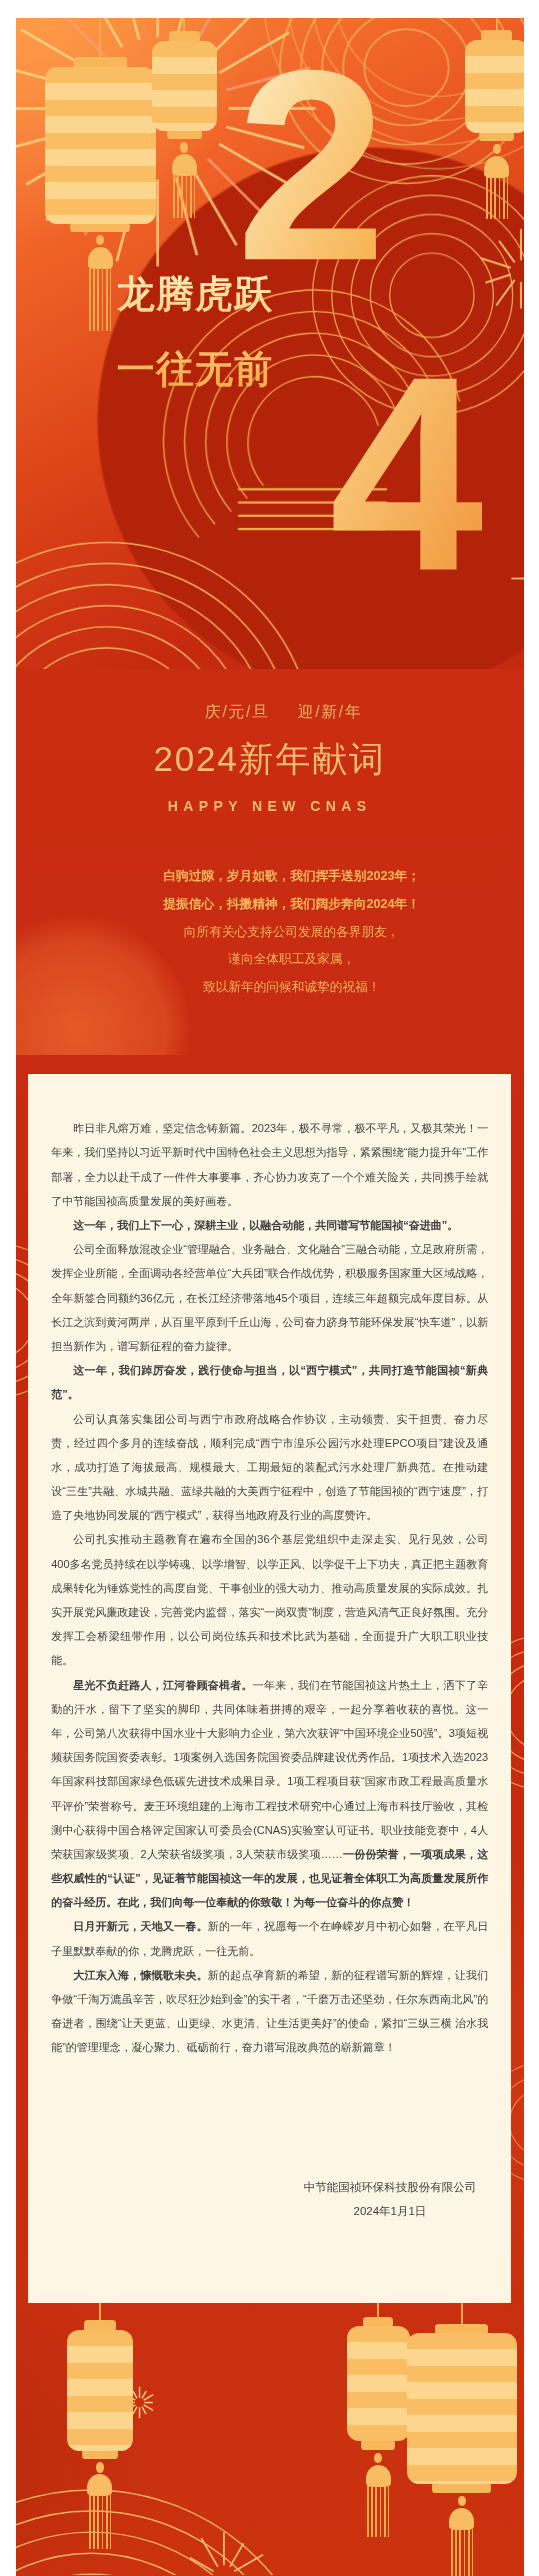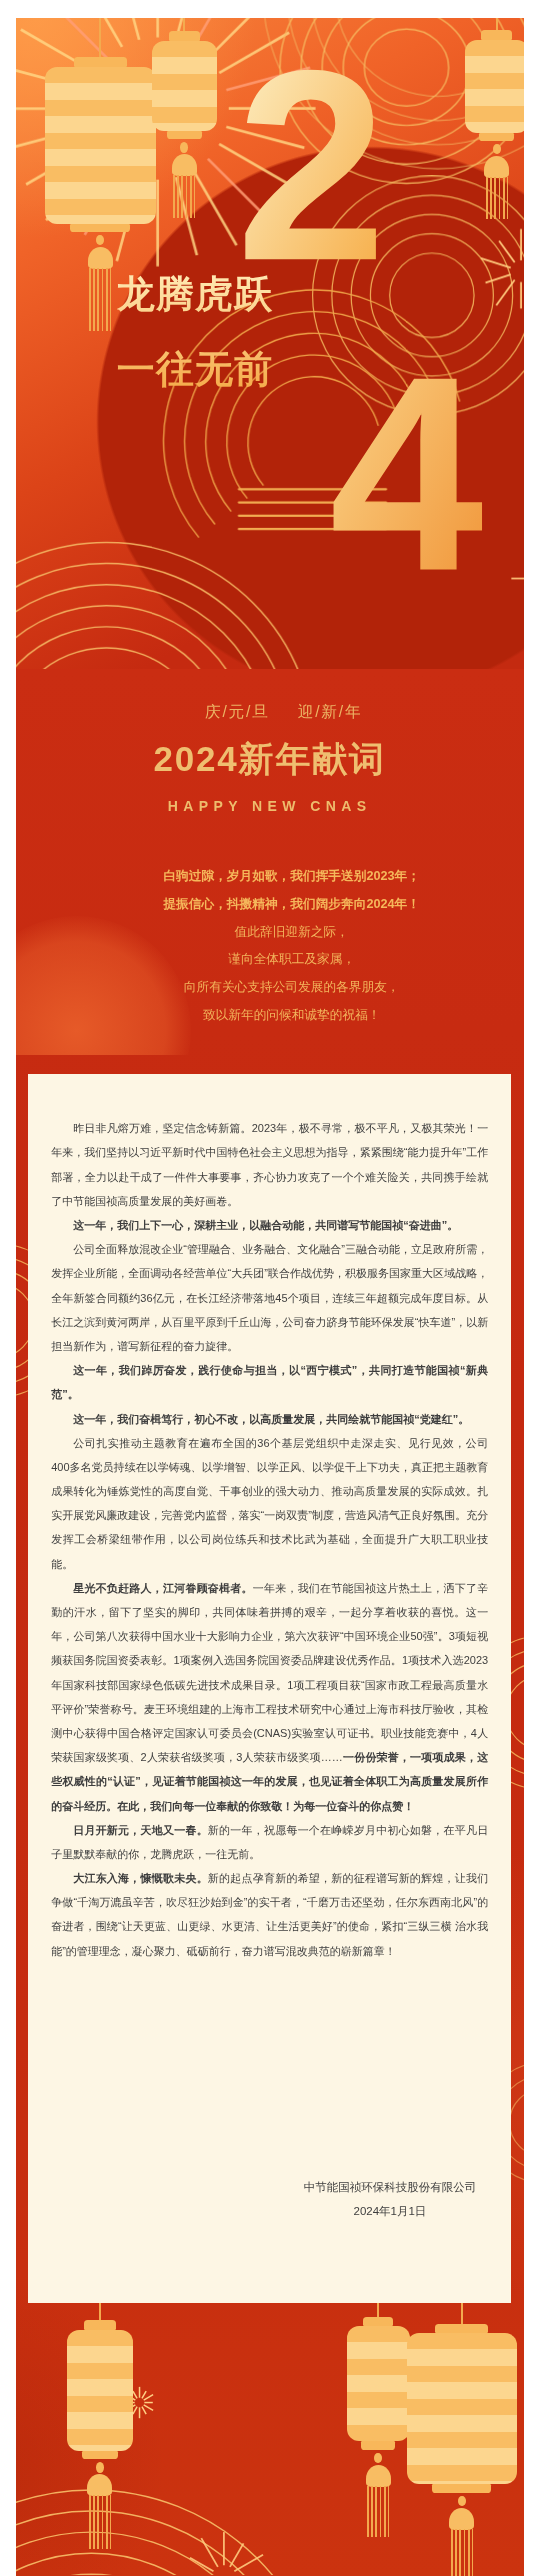--- a/index.html
+++ b/index.html
@@ -37,21 +37,21 @@
   
   .lower{position:relative;width:508px;height:1907px;
     background:
       radial-gradient(circle 374px at 112% 1405px, rgba(255,122,60,.16), rgba(255,122,60,0) 62%),
       radial-gradient(circle 314px at -8% 1797px, rgba(150,24,4,.28), rgba(150,24,4,0) 60%),
       linear-gradient(180deg,#ca2d12 0%,#c42910 38%,#c62c0f 72%,#cb330f 100%);}
 
   .title-block{position:relative;height:151px;text-align:center;}
   .eyebrow{padding-top:33px;font-size:15.7px;color:#ecb565;letter-spacing:1.8px;margin-left:28px;}
   .eyebrow .gap{display:inline-block;width:28px;}
-  .big-title{margin-top:13.3px;font-size:35px;font-weight:bold;color:#efbe70;letter-spacing:1.8px;}
+  .big-title{margin-top:13.3px;font-size:35px;font-weight:normal;color:#efbe70;letter-spacing:1.8px;}
   .sub-title{margin-top:14.5px;font-size:14px;font-weight:bold;color:#eebc6d;letter-spacing:5.4px;}
 
   .greeting-intro{position:relative;height:235px;text-align:center;color:#f2b45c;overflow:hidden;}
   .greeting-intro::before{content:"";position:absolute;left:-54px;bottom:-90px;width:229px;height:229px;
     border-radius:50%;background:radial-gradient(circle,#e65a28 0%,rgba(230,90,40,.55) 55%,rgba(230,90,40,0) 72%);}
   .greeting-intro .gline{position:relative;font-size:12.7px;line-height:1.38;margin-bottom:10.3px;padding-left:44px;}
   .greeting-intro .gline.bold{font-weight:bold;color:#f5b75b;}
   .greeting-intro .pad{height:48px;}
 
   
@@ -260,32 +260,31 @@
           <span>庆/元/旦</span><span class="gap"></span><span>迎/新/年</span>
         </div>
         <div class="big-title">2024新年献词</div>
         <div class="sub-title">HAPPY NEW CNAS</div>
       </div>
 
       <div class="greeting-intro">
         <div class="pad"></div>
         <div class="gline bold">白驹过隙，岁月如歌，我们挥手送别2023年；</div>
         <div class="gline bold">提振信心，抖擞精神，我们阔步奔向2024年！</div>
-        <div class="gline">值此辞旧迎新之际，</div>
+        <div class="gline">向所有关心支持公司发展的各界朋友，</div>
         <div class="gline">谨向全体职工及家属，</div>
-        <div class="gline">向所有关心支持公司发展的各界朋友，</div>
         <div class="gline">致以新年的问候和诚挚的祝福！</div>
       </div>
 
       <div class="card">
         <p><span class="b"></span><span>昨日非凡熔万难，坚定信念铸新篇。2023年，极不寻常，极不平凡，又极其荣光！一年来，我们坚持以习近平新时代中国特色社会主义思想为指导，紧紧围绕“能力提升年”工作部署，全力以赴干成了一件件大事要事，齐心协力攻克了一个个难关险关，共同携手绘就了中节能国祯高质量发展的美好画卷。</span><span class="b"></span></p>
         <p><span class="b">这一年，我们上下一心，深耕主业，以融合动能，共同谱写节能国祯“奋进曲”。</span><span></span><span class="b"></span></p>
         <p><span class="b"></span><span>公司全面释放混改企业“管理融合、业务融合、文化融合”三融合动能，立足政府所需，发挥企业所能，全面调动各经营单位“大兵团”联合作战优势，积极服务国家重大区域战略，全年新签合同额约36亿元，在长江经济带落地45个项目，连续三年超额完成年度目标。从长江之滨到黄河两岸，从百里平原到千丘山海，公司奋力跻身节能环保发展“快车道”，以新担当新作为，谱写新征程的奋力旋律。</span><span class="b"></span></p>
         <p><span class="b">这一年，我们踔厉奋发，践行使命与担当，以“西宁模式”，共同打造节能国祯“新典范”。</span><span></span><span class="b"></span></p>
-        <p><span class="b">这一年，我们奋楫笃行，初心不改，以高质量发展，共同绘就节能国祯“党建红”。</span><span></span><span class="b"></span></p>
+        <p><span class="b"></span><span>公司认真落实集团公司与西宁市政府战略合作协议，主动领责、实干担责、奋力尽责，经过四个多月的连续奋战，顺利完成“西宁市湟乐公园污水处理EPCO项目”建设及通水，成功打造了海拔最高、规模最大、工期最短的装配式污水处理厂新典范。在推动建设“三生”共融、水城共融、蓝绿共融的大美西宁征程中，创造了节能国祯的“西宁速度”，打造了央地协同发展的“西宁模式”，获得当地政府及行业的高度赞许。</span><span class="b"></span></p>
         <p><span class="b"></span><span>公司扎实推动主题教育在遍布全国的36个基层党组织中走深走实、见行见效，公司400多名党员持续在以学铸魂、以学增智、以学正风、以学促干上下功夫，真正把主题教育成果转化为锤炼党性的高度自觉、干事创业的强大动力、推动高质量发展的实际成效。扎实开展党风廉政建设，完善党内监督，落实“一岗双责”制度，营造风清气正良好氛围。充分发挥工会桥梁纽带作用，以公司岗位练兵和技术比武为基础，全面提升广大职工职业技能。</span><span class="b"></span></p>
         <p><span class="b">星光不负赶路人，江河眷顾奋楫者。</span><span>一年来，我们在节能国祯这片热土上，洒下了辛勤的汗水，留下了坚实的脚印，共同体味着拼搏的艰辛，一起分享着收获的喜悦。这一年，公司第八次获得中国水业十大影响力企业，第六次获评“中国环境企业50强”。3项短视频获国务院国资委表彰。1项案例入选国务院国资委品牌建设优秀作品。1项技术入选2023年国家科技部国家绿色低碳先进技术成果目录。1项工程项目获“国家市政工程最高质量水平评价”荣誉称号。麦王环境组建的上海市工程技术研究中心通过上海市科技厅验收，其检测中心获得中国合格评定国家认可委员会(CNAS)实验室认可证书。职业技能竞赛中，4人荣获国家级奖项、2人荣获省级奖项，3人荣获市级奖项……</span><span class="b">一份份荣誉，一项项成果，这些权威性的“认证”，见证着节能国祯这一年的发展，也见证着全体职工为高质量发展所作的奋斗经历。在此，我们向每一位奉献的你致敬！为每一位奋斗的你点赞！</span></p>
         <p><span class="b">日月开新元，天地又一春。</span><span>新的一年，祝愿每一个在峥嵘岁月中初心如磐，在平凡日子里默默奉献的你，龙腾虎跃，一往无前。</span><span class="b"></span></p>
         <p><span class="b">大江东入海，慷慨歌未央。</span><span>新的起点孕育新的希望，新的征程谱写新的辉煌，让我们争做“千淘万漉虽辛苦，吹尽狂沙始到金”的实干者，“千磨万击还坚劲，任尔东西南北风”的奋进者，围绕“让天更蓝、山更绿、水更清、让生活更美好”的使命，紧扣“三纵三横 治水我能”的管理理念，凝心聚力、砥砺前行，奋力谱写混改典范的崭新篇章！</span><span class="b"></span></p>
 
         <div class="signature">
           <div>中节能国祯环保科技股份有限公司</div>
           <div class="sig-date">2024年1月1日</div>
         </div>
       </div>

